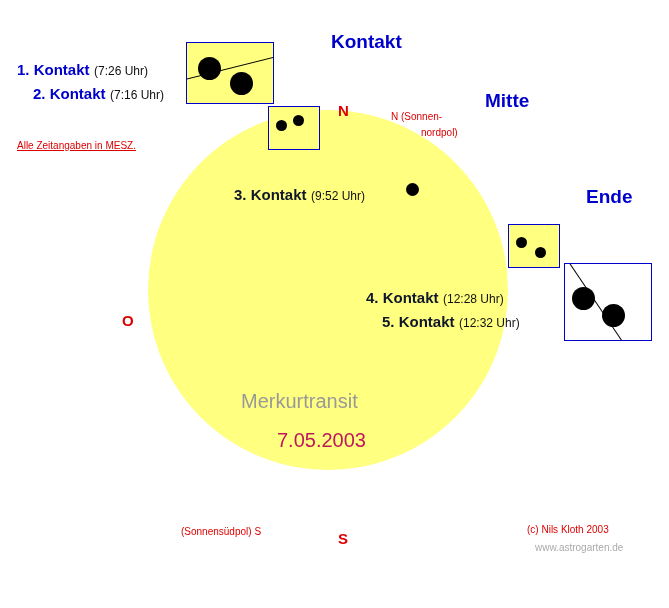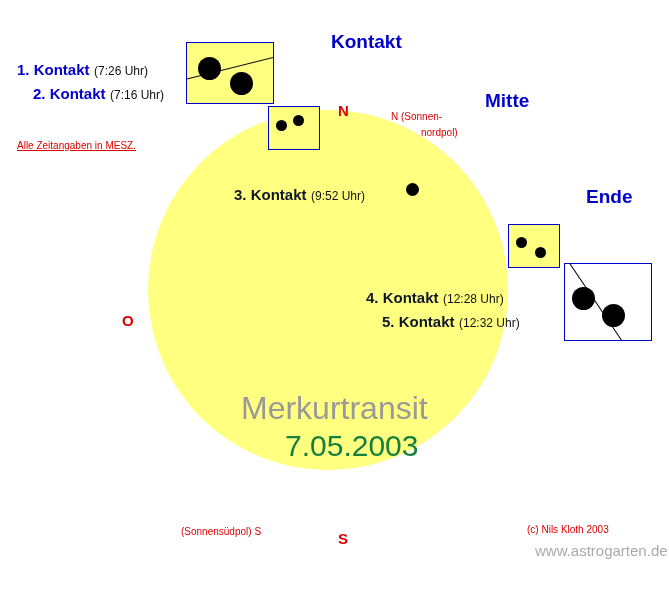--- a/index.html
+++ b/index.html
@@ -55,30 +55,29 @@
     color: #dd0000;
     font-size: 15px;
     font-weight: bold;
   }
   .red-note {
     color: #dd0000;
     font-size: 10px;
   }
   .grey-title {
     color: #999999;
-    font-size: 32px;
+    font-size: 20px;
   }
   .grey-sub {
-    color: #15803d;
-    font-size: 30px;
-    margin-left: 8px;
+    color: #be185d;
+    font-size: 20px;
   }
   .grey-url {
     color: #aaaaaa;
-    font-size: 15px;
+    font-size: 10px;
   }
   .inset {
     position: absolute;
     border: 1px solid #0000cc;
     background: #ffff80;
     overflow: hidden;
   }
   .inset.white {
     background: #ffffff;
   }

